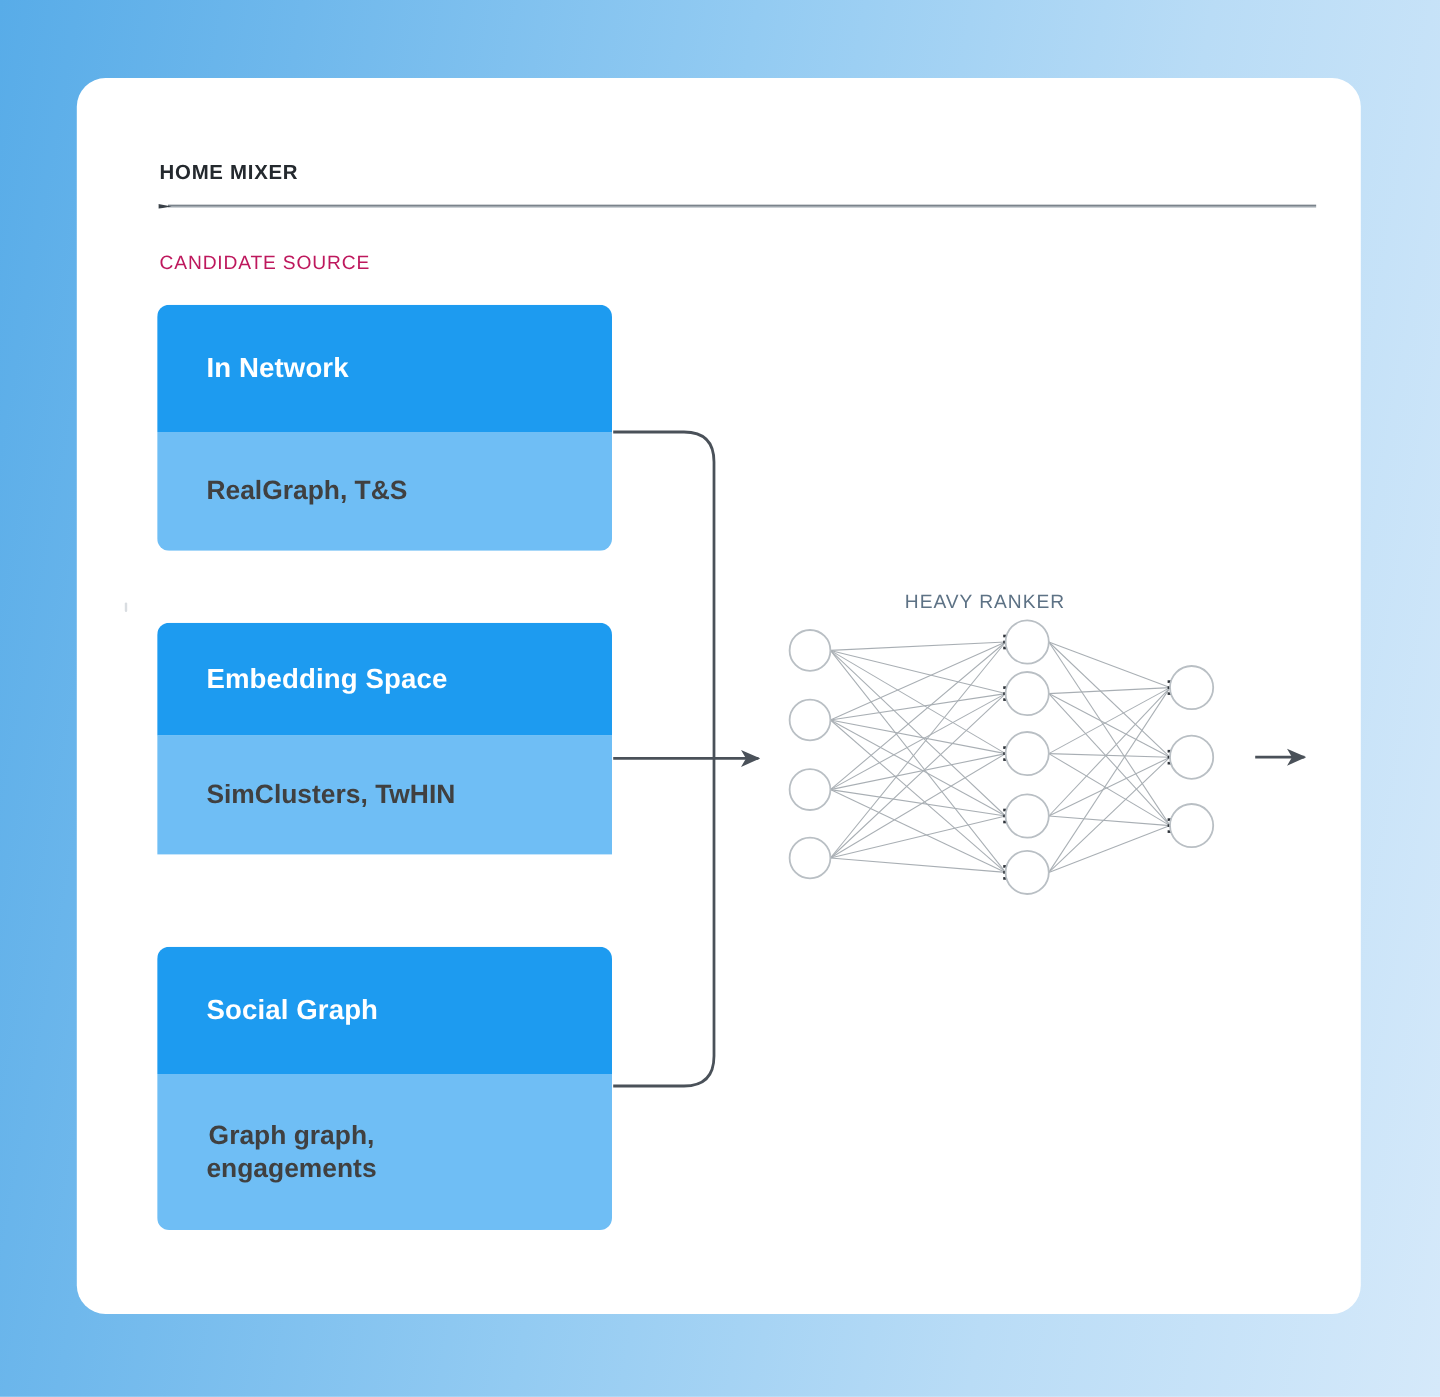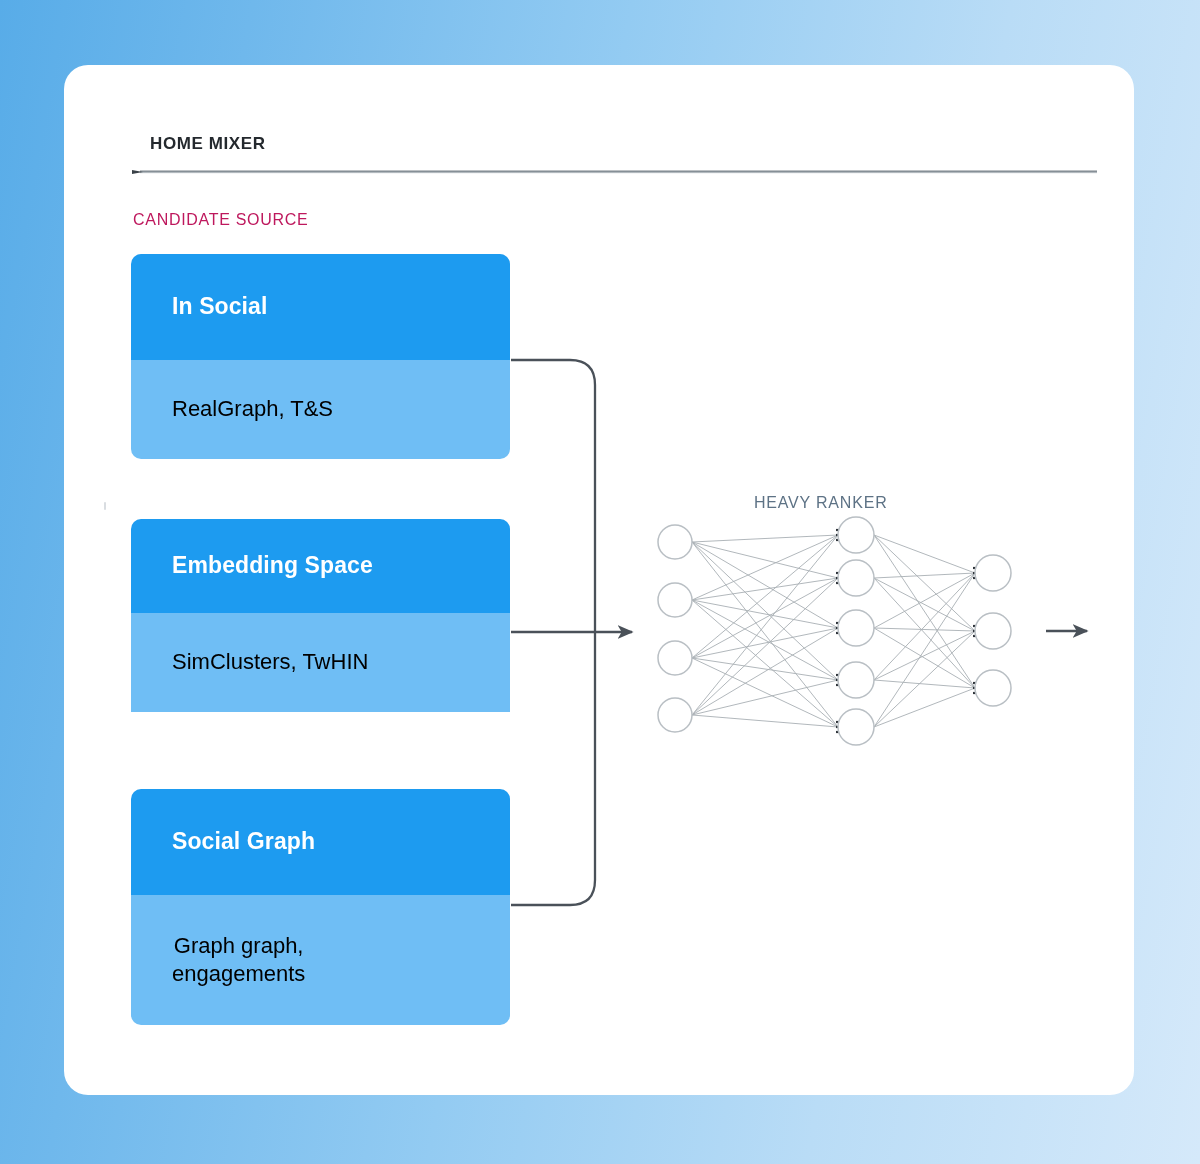--- a/index.html
+++ b/index.html
@@ -25,21 +25,21 @@
     position: absolute;
     left: 64px;  top: 65px;
     width: 1070px; height: 1030px;
     background: #ffffff;
     border-radius: 24px;
   }
 
   
   .section-title {
     position: absolute;
-    left: 150px; top: 134px;
+    left: 133px; top: 134px;
     font-size: 17px;
     font-weight: bold;
     letter-spacing: 0.6px;
     color: #24292e;
   }
 
   .rule {
     position: absolute;
     left: 132px; top: 170px;
     width: 965px; height: 4px;
@@ -77,23 +77,23 @@
   }
   .cs-title {
     color: #ffffff;
     font-size: 23px;
     font-weight: bold;
     letter-spacing: 0.1px;
     line-height: 1.28;
     white-space: pre-line;
   }
   .cs-sub {
-    color: #000000;
+    color: #404040;
     font-size: 22px;
-    font-weight: normal;
+    font-weight: bold;
     line-height: 1.28;
     white-space: pre-line;
   }
 
   #card-0 { top: 254px; height: 205px; }
   #card-0 .head { height: 106px; }
   #card-0 .body { height: 99px; }
 
   #card-1 { top: 519px; height: 205px; }
   #card-1 .head { height: 94px; }
@@ -148,21 +148,21 @@
       </linearGradient>
     </defs>
     <rect x="8" y="0.6" width="957" height="2.6" fill="url(#ruleGrad)"></rect>
     <polygon points="0,0 11,2 0,4" fill="#3a4148"></polygon>
   </svg>
 
   <div class="sub-title">CANDIDATE SOURCE</div>
 
   <div class="cs-card" id="card-0">
     <div class="head">
-      <span class="cs-title">In Social</span>
+      <span class="cs-title">In Network</span>
     </div>
     <div class="body">
       <span class="cs-sub">RealGraph, T&amp;S</span>
     </div>
   </div>
 
   <div class="cs-card" id="card-1">
     <div class="head">
       <span class="cs-title">Embedding Space</span>
     </div>

